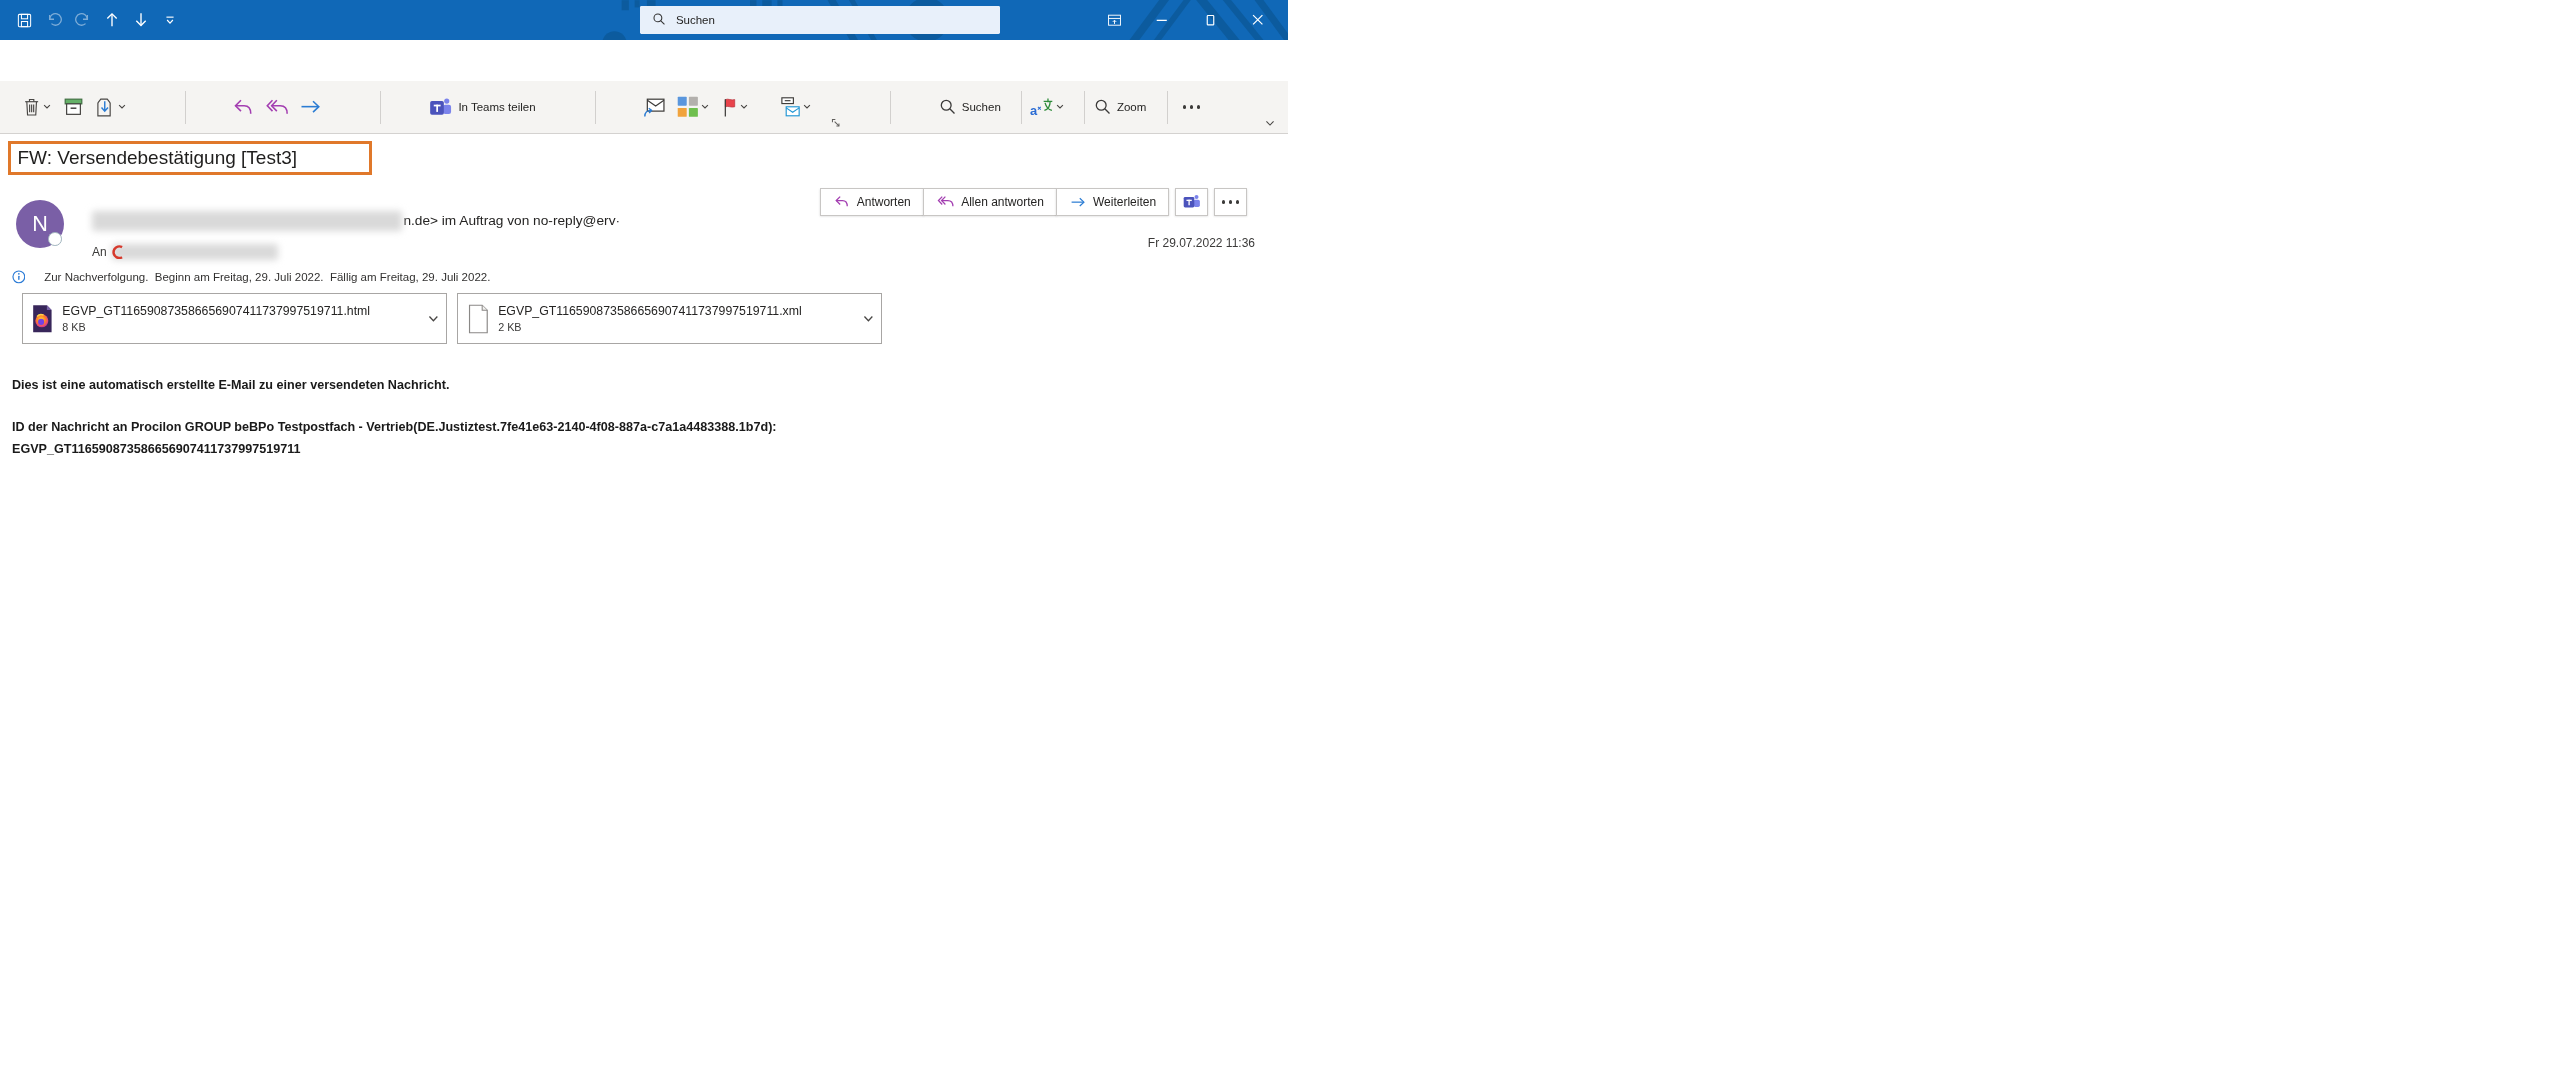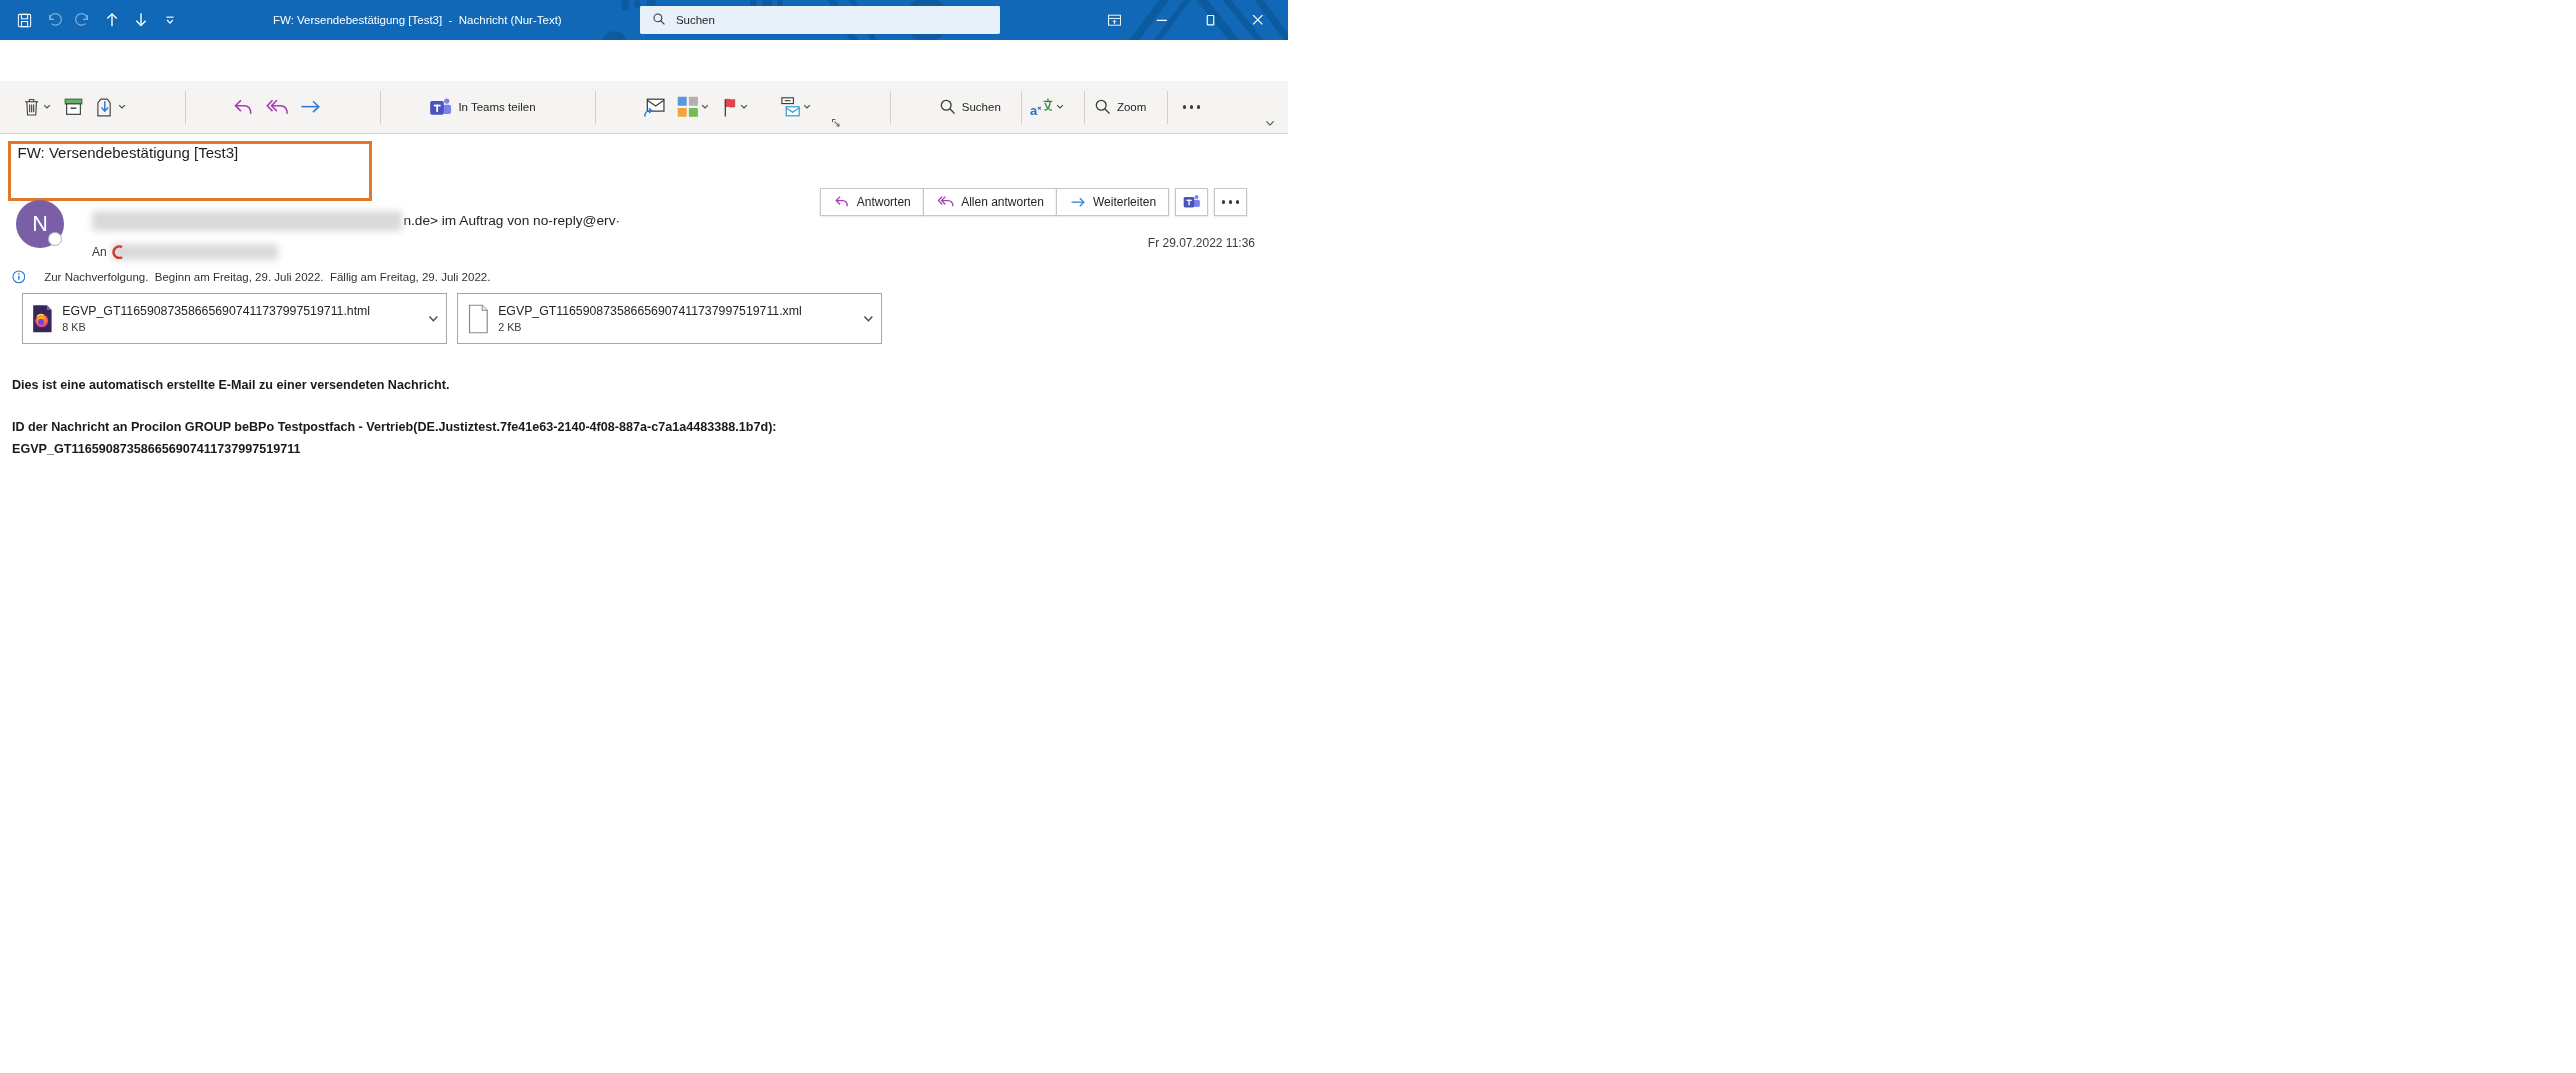--- a/index.html
+++ b/index.html
@@ -39,23 +39,23 @@
   .rlabel{font-size:11.5px;color:#252423;margin-left:5.8px;white-space:nowrap;}
   .chev{margin-left:2.9px;display:flex;align-items:center;}
   .tags-group{position:relative;height:100%;display:flex;align-items:center;padding-right:19px;}
   .launcher{position:absolute;right:1.4px;bottom:3.6px;}
   .ribbon-right{margin-left:auto;margin-right:81px;display:flex;align-items:center;height:100%;}
   .collapse-chev{position:absolute;right:13px;bottom:3.6px;}
   .dots{display:flex;gap:3.6px;align-items:center;padding:0 7.2px;}
   .dots i{width:3.2px;height:3.2px;border-radius:50%;background:#3b3a39;}
 
   
-  .subject-box{position:absolute;left:8px;top:141px;width:364px;height:60px;background:#fff;
-               border:3.6px solid #e0782a;display:flex;align-items:flex-start;padding-left:6.5px;
-               font-size:15px;color:#1f1e1d;box-sizing:border-box;}
+  .subject-box{position:absolute;left:8px;top:141px;width:364px;height:34px;background:#fff;
+               border:3.6px solid #e0782a;display:flex;align-items:center;padding-left:6.5px;
+               font-size:19px;color:#1f1e1d;box-sizing:border-box;}
 
   
   .avatar{position:absolute;left:16px;top:200px;width:48px;height:48px;border-radius:50%;
           background:#7a5fa6;color:#fff;display:flex;align-items:center;justify-content:center;
           font-size:21.6px;}
   .presence{position:absolute;left:48px;top:232px;width:13.7px;height:13.7px;border-radius:50%;
             background:#fff;border:1.4px solid #9fb3bc;box-sizing:border-box;}
   .from-line{position:absolute;left:92px;top:211px;display:flex;align-items:center;gap:1.4px;
              font-size:13.7px;color:#252423;}
   .redact{background:#d9d9d9;filter:blur(3.6px);border-radius:2.2px;display:inline-block;}
@@ -148,21 +148,20 @@
         </svg>
       </div>
       <div class="qat-btn">
         <svg width="10" height="10" viewBox="0 0 14 14" fill="none" stroke="#fff" stroke-width="1.6">
           <path d="M2 3 h10"></path>
             <path d="M3 7 l4 4.5 4-4.5"></path>
         </svg>
       </div>
     </div>
 
-    <div class="win-title">FW: Versendebestätigung [Test3]  -  Nachricht (Nur-Text)</div>
 
     <div class="tb-search">
       <span>
         <svg width="13.7" height="13.7" viewBox="0 0 22 22" fill="none" stroke="#333" stroke-width="1.7">
           <circle cx="9.5" cy="9.5" r="6.3"></circle>
             <path d="M14.2 14.2 L20 20"></path>
         </svg>
       </span>
       <input class="tb-search-input" placeholder="Suchen" style="">
     </div>

